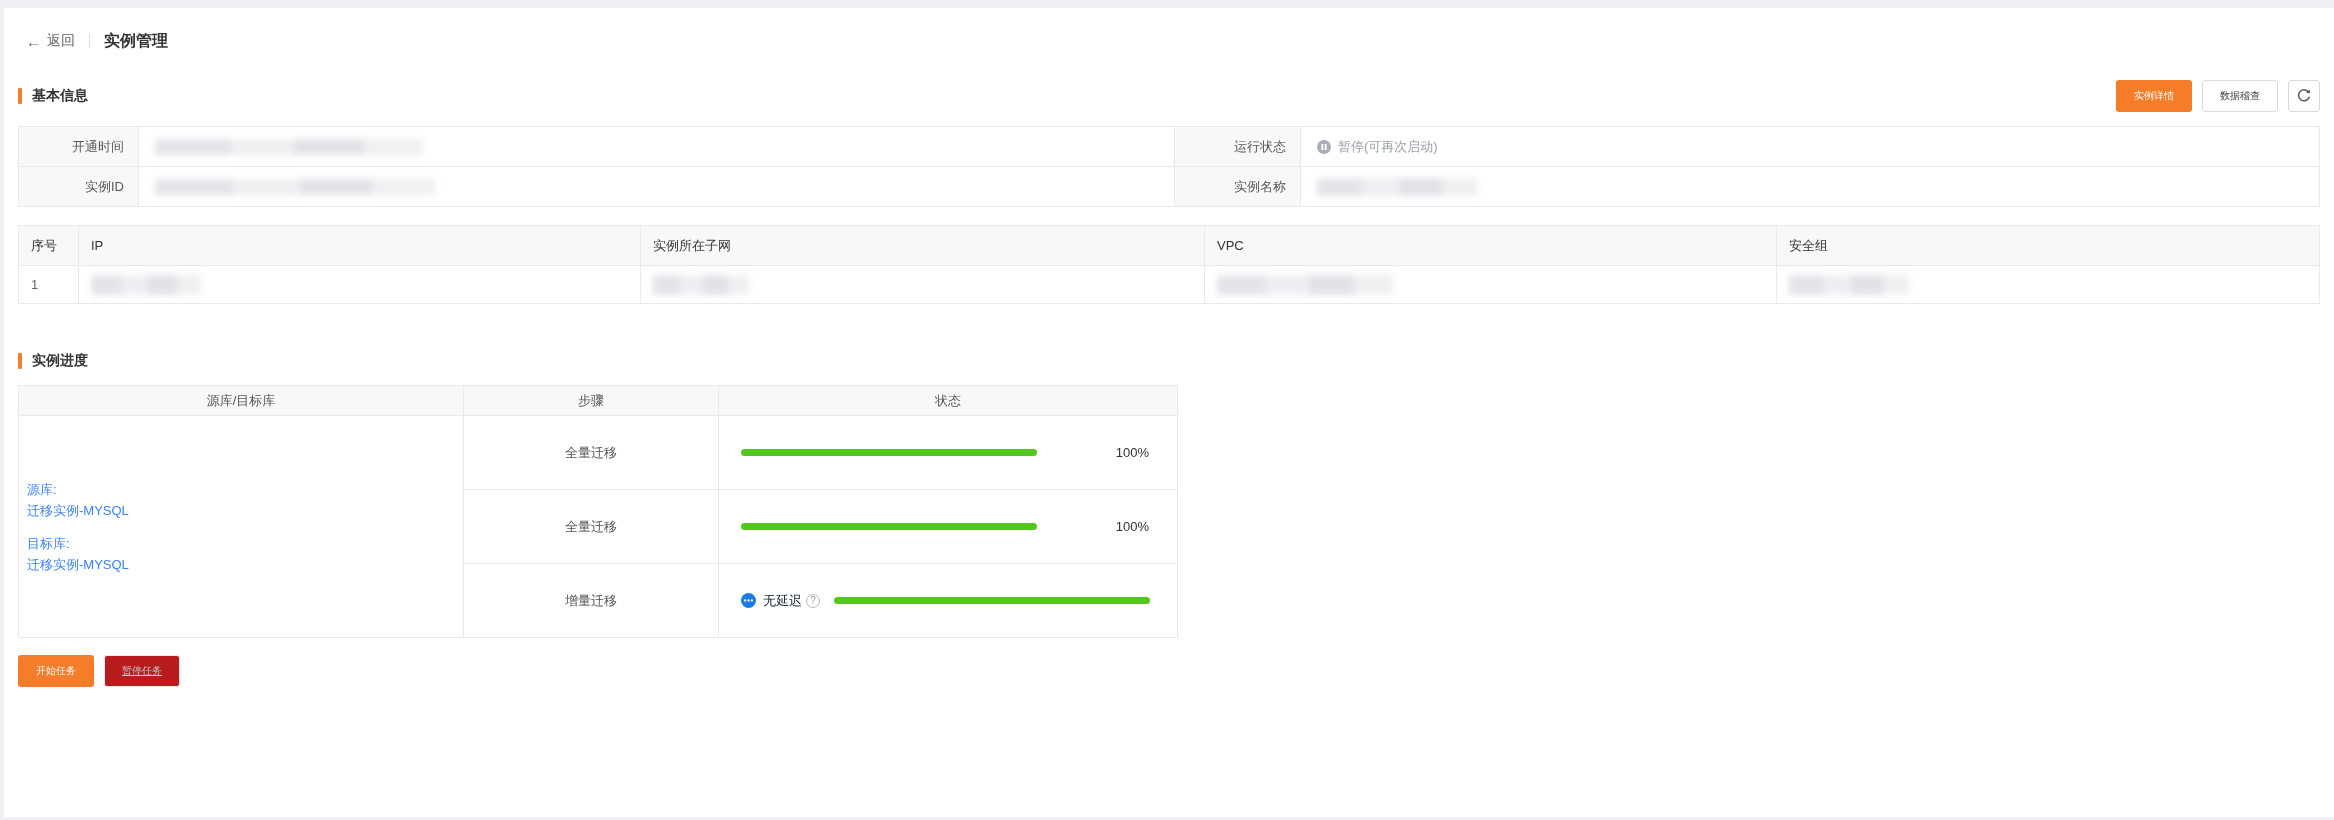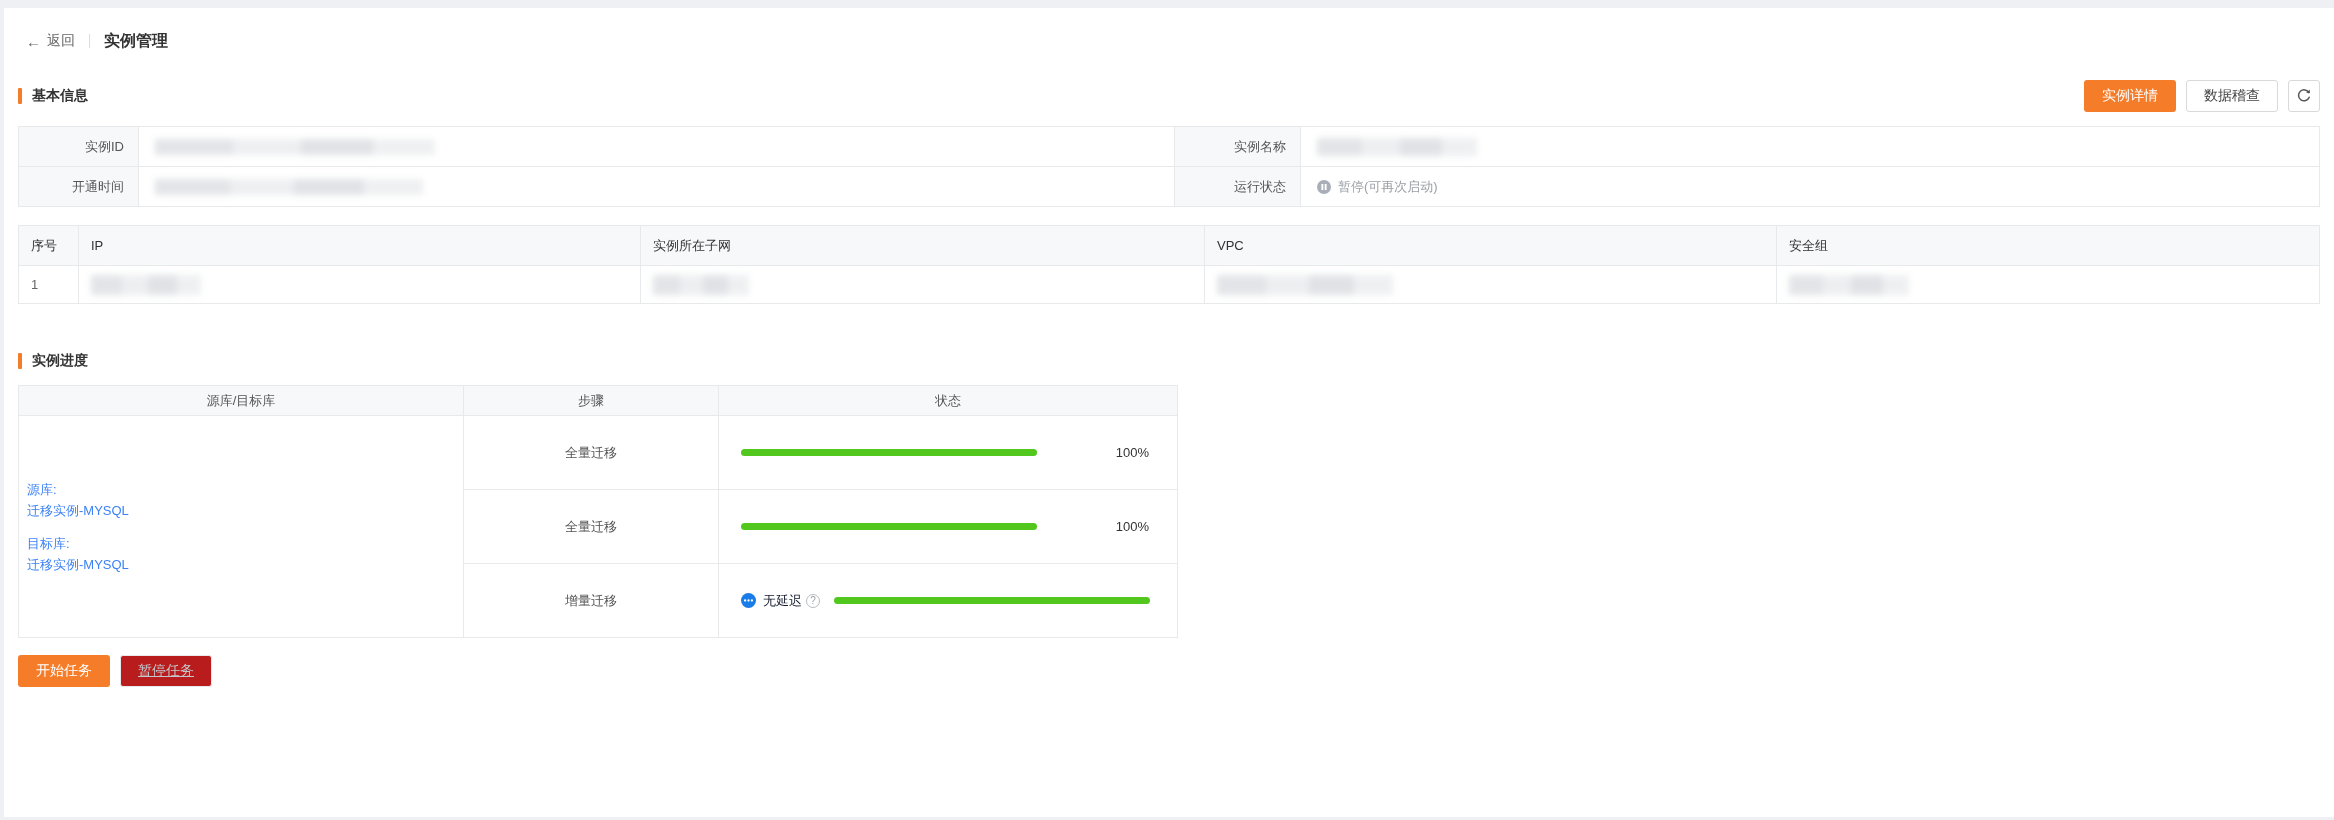--- a/index.html
+++ b/index.html
@@ -25,21 +25,21 @@
   .back-link{display:flex;align-items:center;color:#666;font-size:14px;cursor:pointer;}
   .back-arrow{font-size:15px;margin-right:6px;color:#666;}
   .nav-divider{width:1px;height:14px;background:#ddd;margin:0 14px;}
   .page-title{font-size:16px;font-weight:bold;color:#333;}
   
   .section-header{margin-top:28px;display:flex;align-items:center;justify-content:space-between;gap:13px;}
   .section-title{display:flex;align-items:center;}
   .section-title .bar{width:4px;height:16px;background:var(--accent);border-radius:1px;margin-right:10px;}
   .section-title .txt{font-size:14px;font-weight:bold;color:#333;}
   .header-actions{display:flex;align-items:center;gap:10px;}
-  .btn{height:32px;padding:0 17px;font-size:14px;border-radius:3px;border:1px solid transparent;
+  .btn{height:32px;padding:0 17px;font-size:10px;border-radius:3px;border:1px solid transparent;
        cursor:pointer;font-family:inherit;display:inline-flex;align-items:center;justify-content:center;}
   .btn-primary{background:var(--accent);color:#fff;}
   .btn-default{background:#fff;border-color:#d9d9d9;color:#444;}
   .btn-icon{width:32px;padding:0;background:#fff;border:1px solid #d9d9d9;}
   .btn-disabled{background:#b91c1c;border-color:#e7e9ec;color:#c3c7cd;cursor:not-allowed;text-decoration:underline;}
   
   table{border-collapse:collapse;width:100%;table-layout:fixed;}
   td,th{border:1px solid var(--border);font-weight:normal;}
   
   .info-table{margin-top:14px;}
@@ -112,46 +112,46 @@
 
   <table class="info-table">
     <colgroup>
         <col style="width:120px">
         <col>
         <col style="width:126px">
         <col style="width:1019px">
       </colgroup>
     <tbody>
         <tr>
-      <td class="lbl">实例ID</td>
-      <td class="val">
-        <div class="redact" style="width:280px;height:16px;"></div>
-      </td>
-      <td class="lbl">实例名称</td>
-      <td class="val">
-        <div class="redact" style="width:160px;height:18px;"></div>
-      </td>
-    </tr>
-    <tr>
       <td class="lbl">开通时间</td>
       <td class="val">
         <div class="redact" style="width:268px;height:16px;"></div>
       </td>
       <td class="lbl">运行状态</td>
       <td class="val">
         <span class="status-cell">
           <span style="display:flex;">
             <svg width="14" height="14" viewBox="0 0 14 14">
               <circle cx="7" cy="7" r="7" fill="#a9aeb8"></circle>
               <rect x="4.4" y="4" width="1.9" height="6" fill="#fff"></rect>
               <rect x="7.7" y="4" width="1.9" height="6" fill="#fff"></rect>
             </svg>
           </span>
           <span>暂停(可再次启动)</span>
         </span>
+      </td>
+    </tr>
+    <tr>
+      <td class="lbl">实例ID</td>
+      <td class="val">
+        <div class="redact" style="width:280px;height:16px;"></div>
+      </td>
+      <td class="lbl">实例名称</td>
+      <td class="val">
+        <div class="redact" style="width:160px;height:18px;"></div>
       </td>
     </tr>
   </tbody>
     </table>
 
 
   <table class="worker-table">
     <colgroup>
         <col style="width:60px">
         <col style="width:562px">

